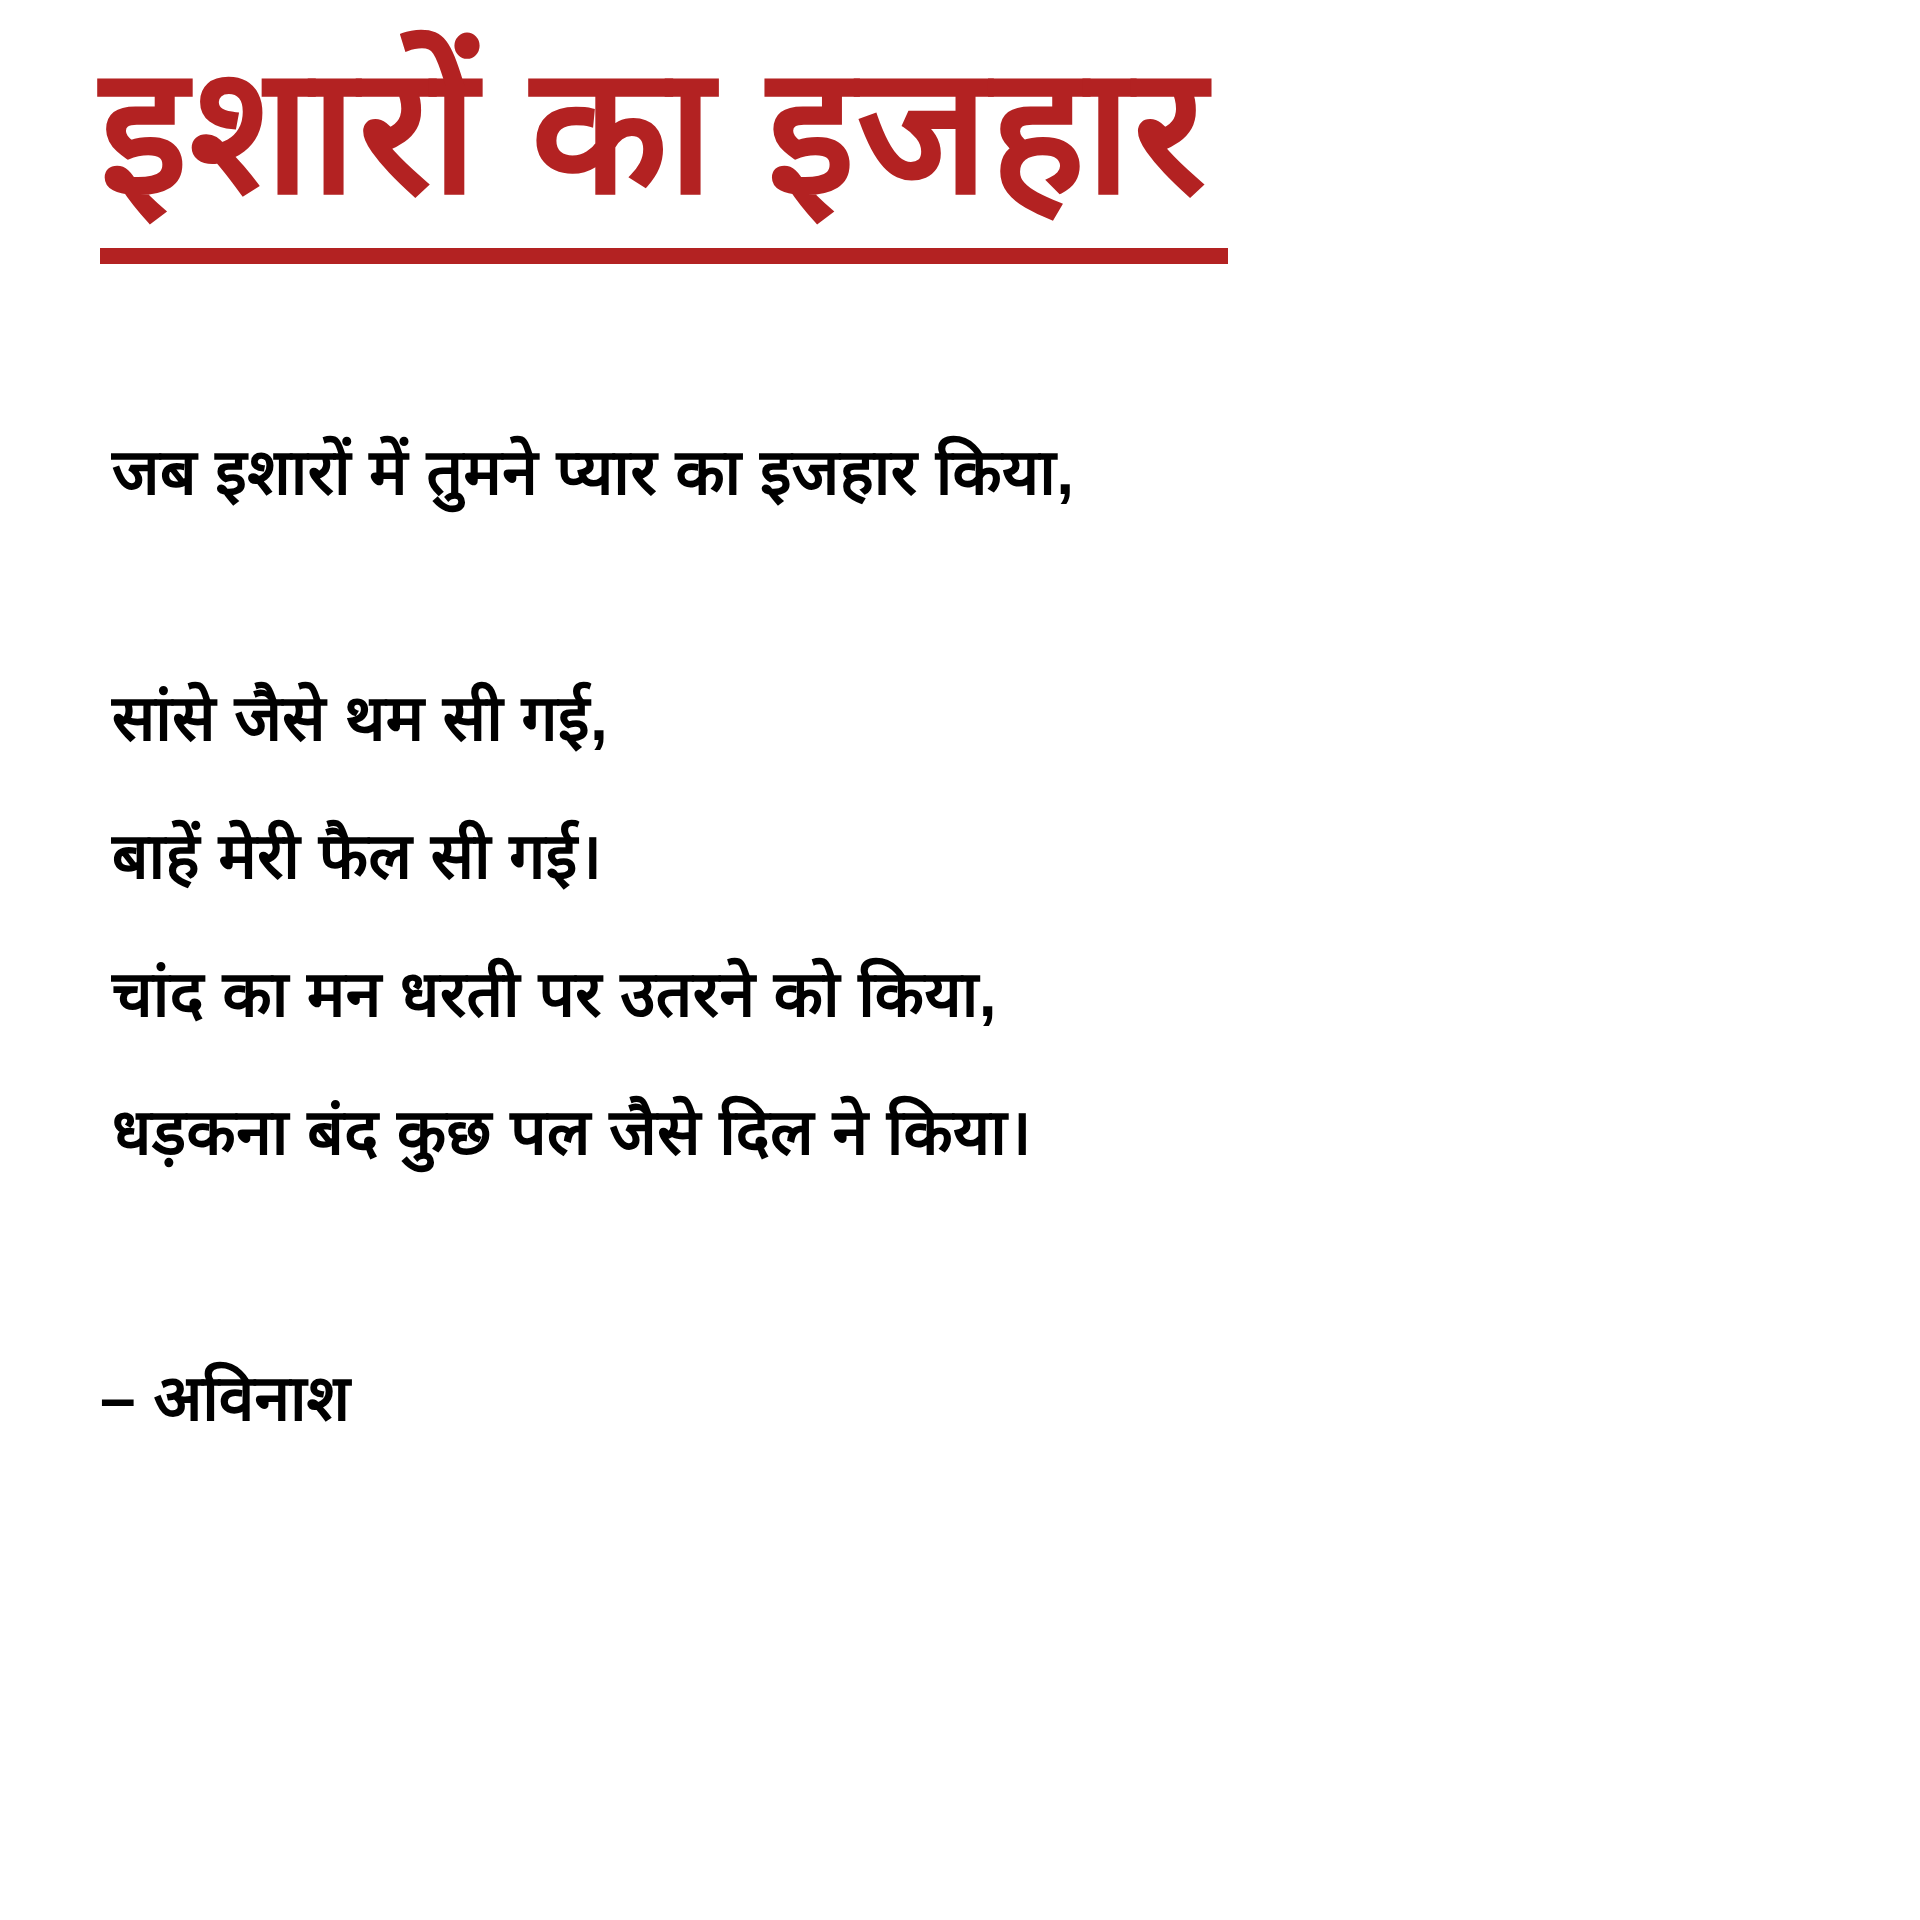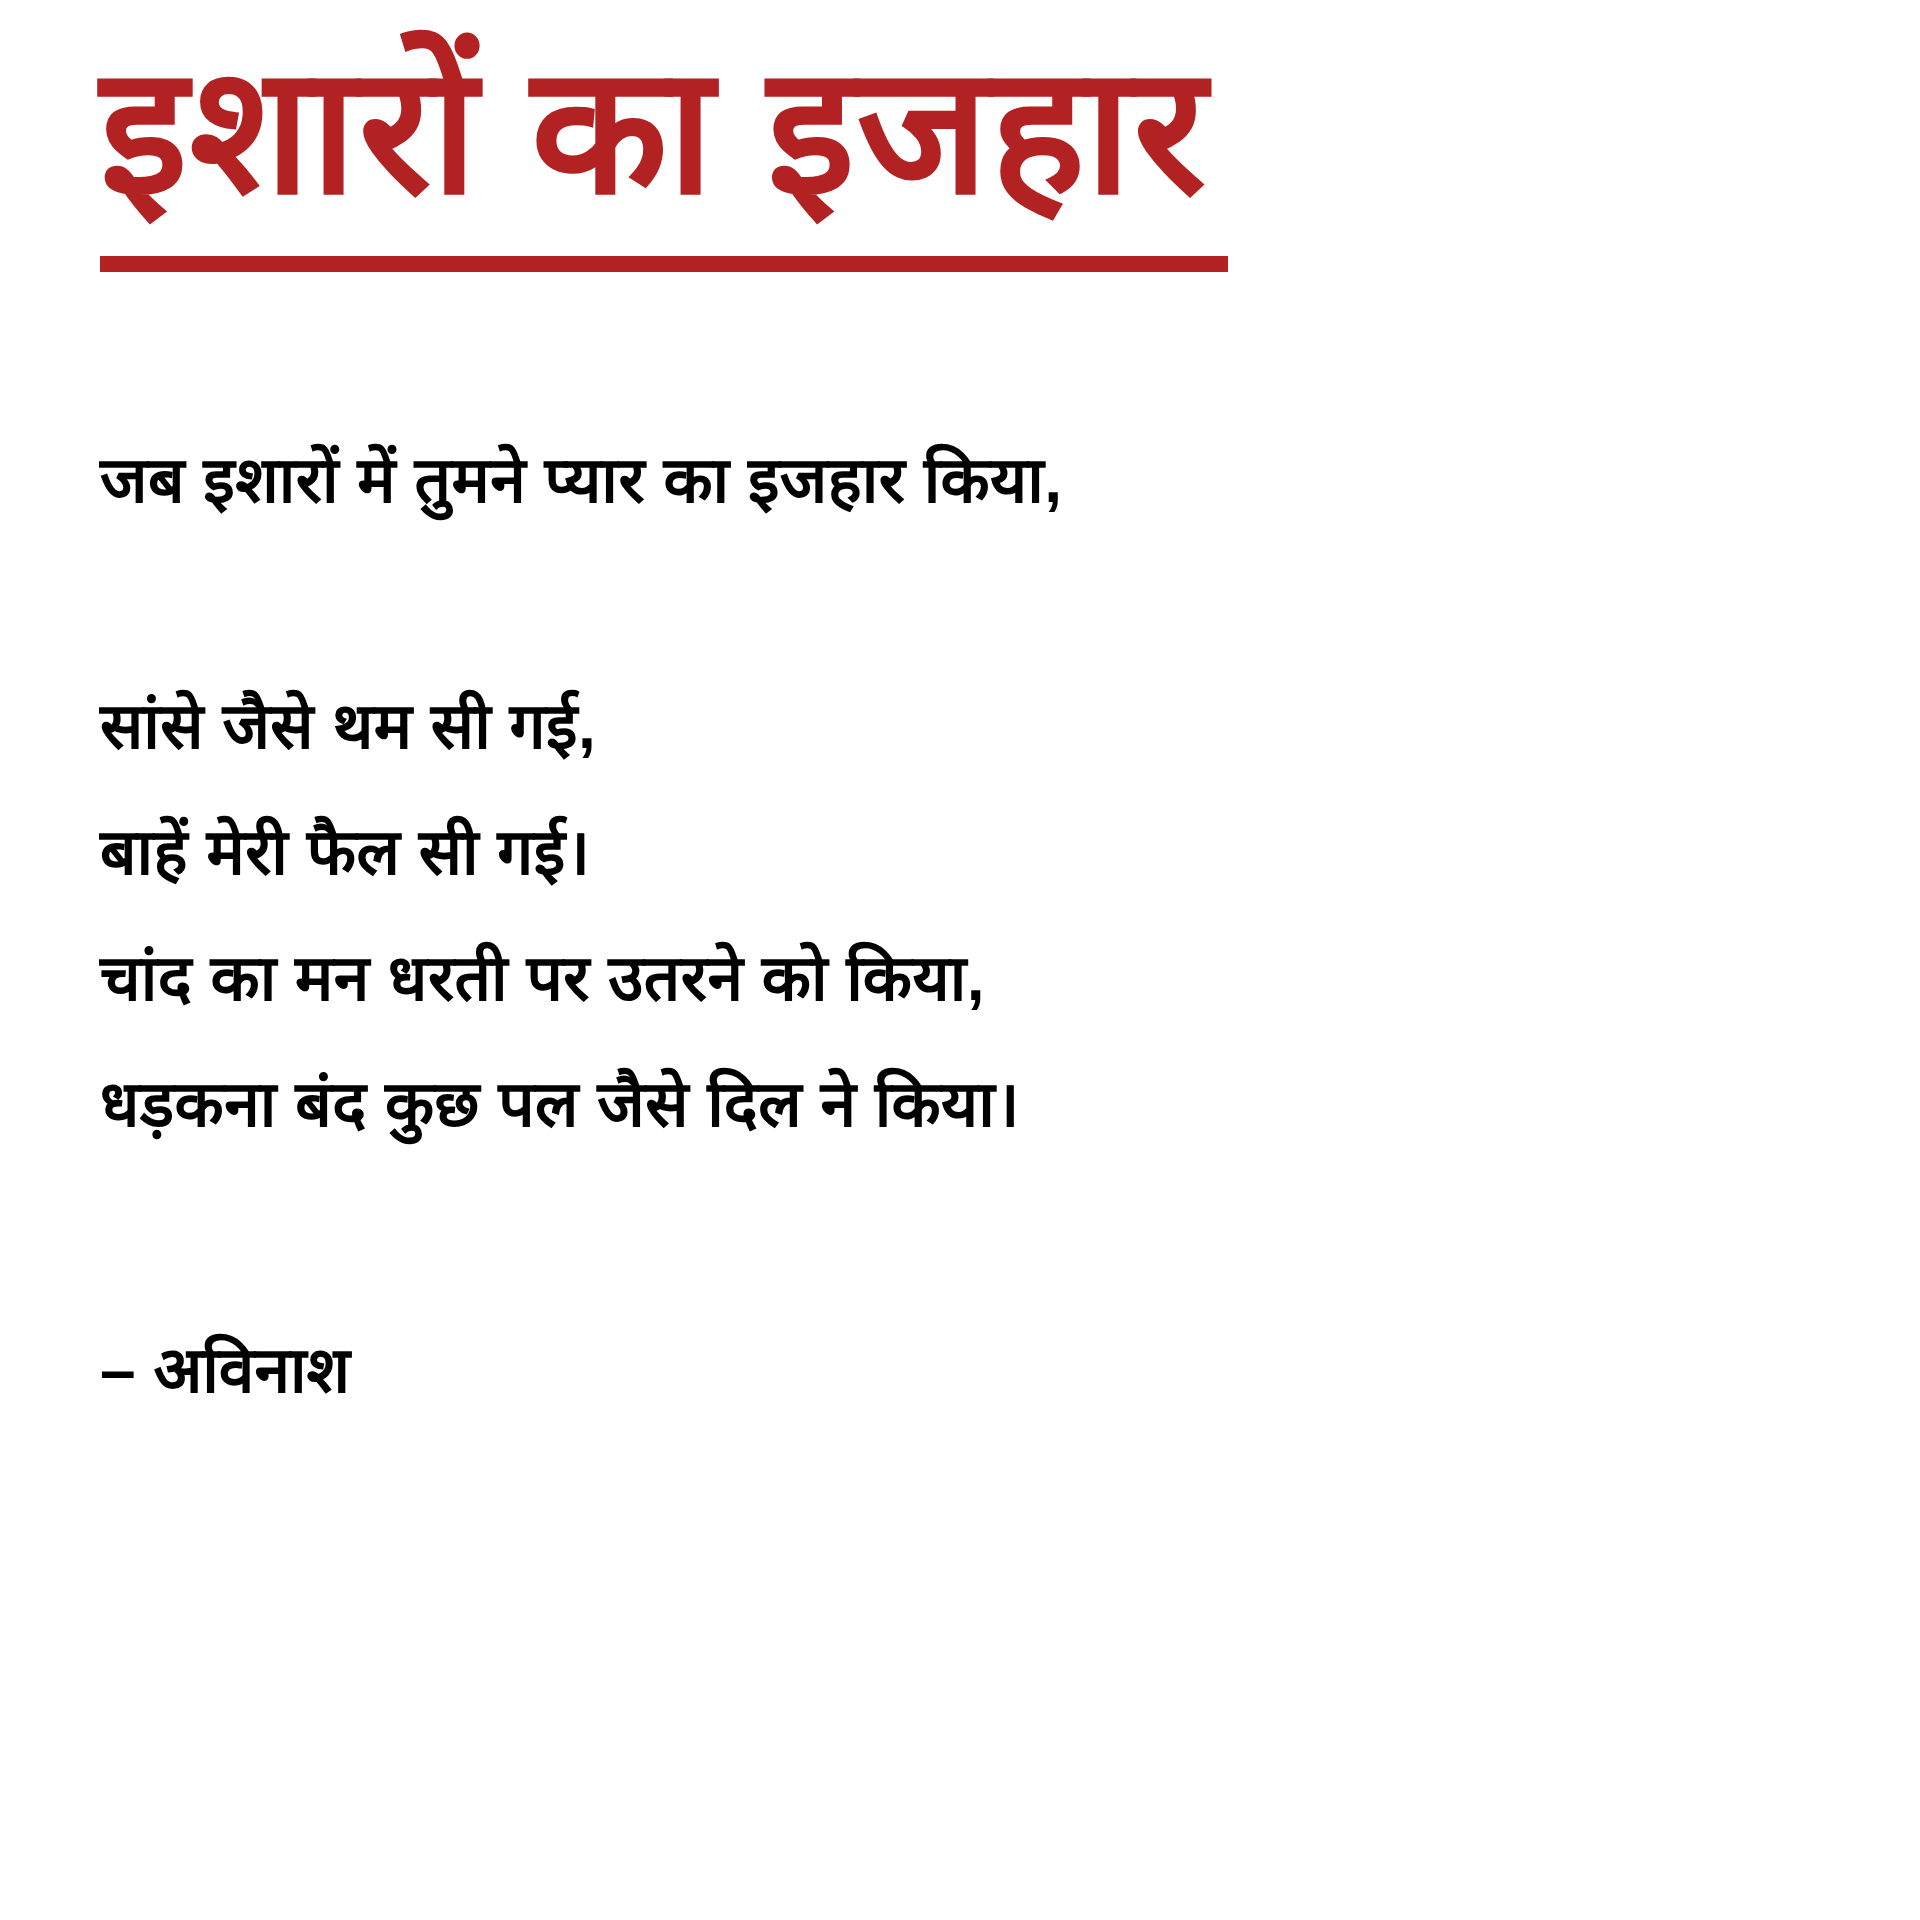--- a/index.html
+++ b/index.html
@@ -22,34 +22,34 @@
     box-sizing: border-box;
   }
   .poem-title {
     display: inline-block;
     margin: 0;
     font-size: 178px;
     line-height: 1.2;
     font-weight: 800;
     color: #B32222;
     border-bottom: 16px solid #B32222;
-    padding-bottom: 18px;
+    padding-bottom: 10px;
     padding-right: 20px;
     letter-spacing: 2px;
     white-space: nowrap;
   }
   .stanza {
     margin: 0;
     padding: 0;
   }
   .stanza-1 { margin-top: 145px; }
   .stanza-2 { margin-top: 120px; }
   .stanza-3 { margin-top: 120px; }
   .poem-line {
-    margin: 0;
+    margin: 12px;
     font-size: 64px;
     font-weight: 700;
     line-height: 126px;
     letter-spacing: 0.5px;
     white-space: nowrap;
     color: #000000;
   }
   .signature {
     margin: 0;
     margin-top: 140px;

